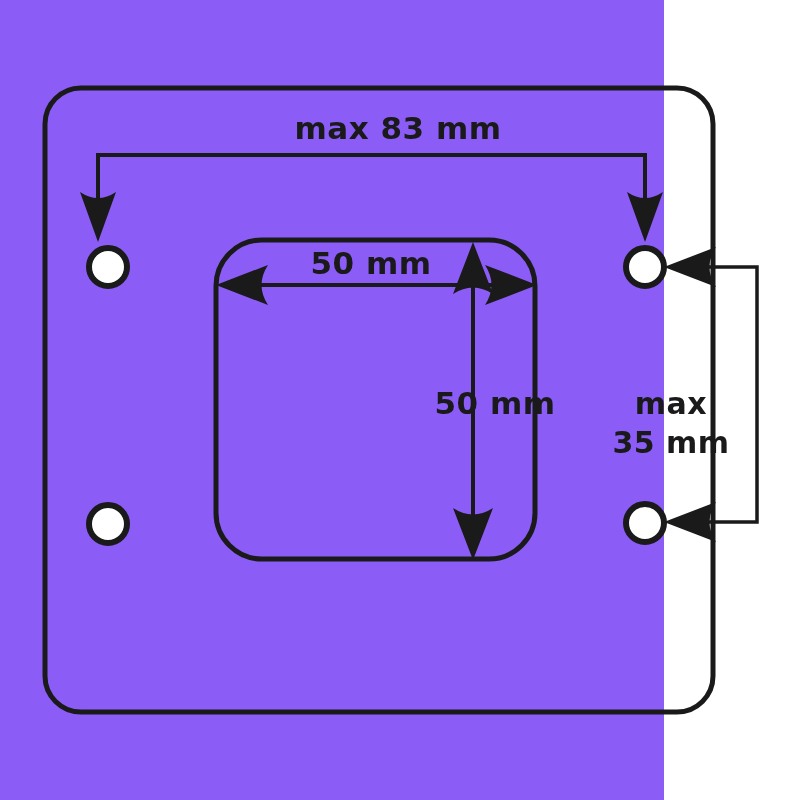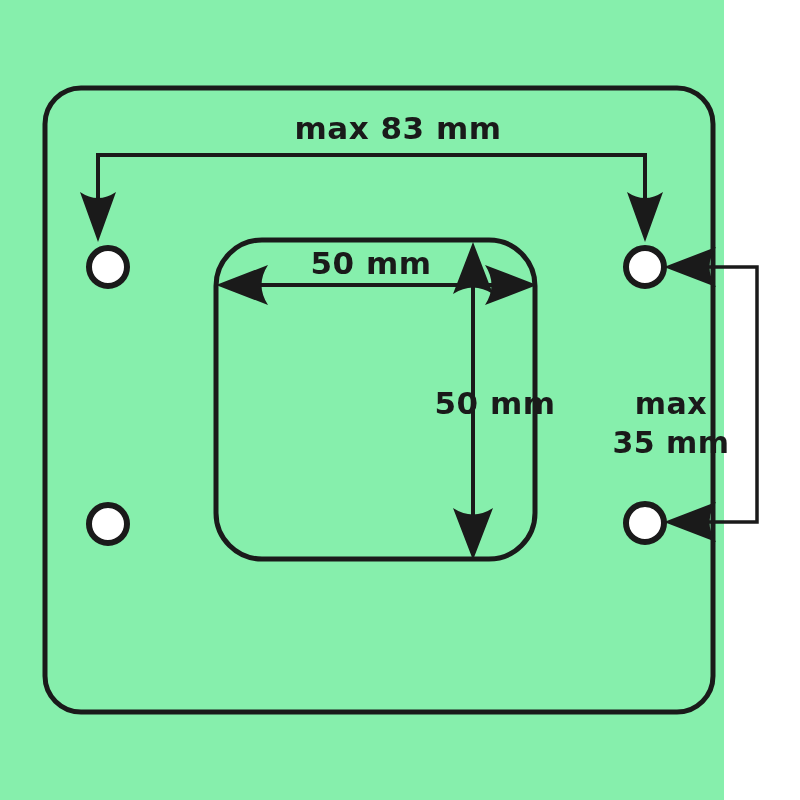--- a/index.html
+++ b/index.html
@@ -9,23 +9,23 @@
     background: #ffffff;
   }
   body {
     width: 800px;
     height: 800px;
     font-family: "DejaVu Sans", "Liberation Sans", sans-serif;
     overflow: hidden;
   }
   #diagram-root {
     position: relative;
-    width: 724px;
+    width: 664px;
     height: 800px;
-    background: #86efac;
+    background: #8b5cf6;
   }
   svg#technical-drawing {
     display: block;
     width: 800px;
     height: 800px;
   }
   .dim-text {
     font-family: "DejaVu Sans", "Liberation Sans", sans-serif;
     font-weight: bold;
     fill: #1a1a1a;

